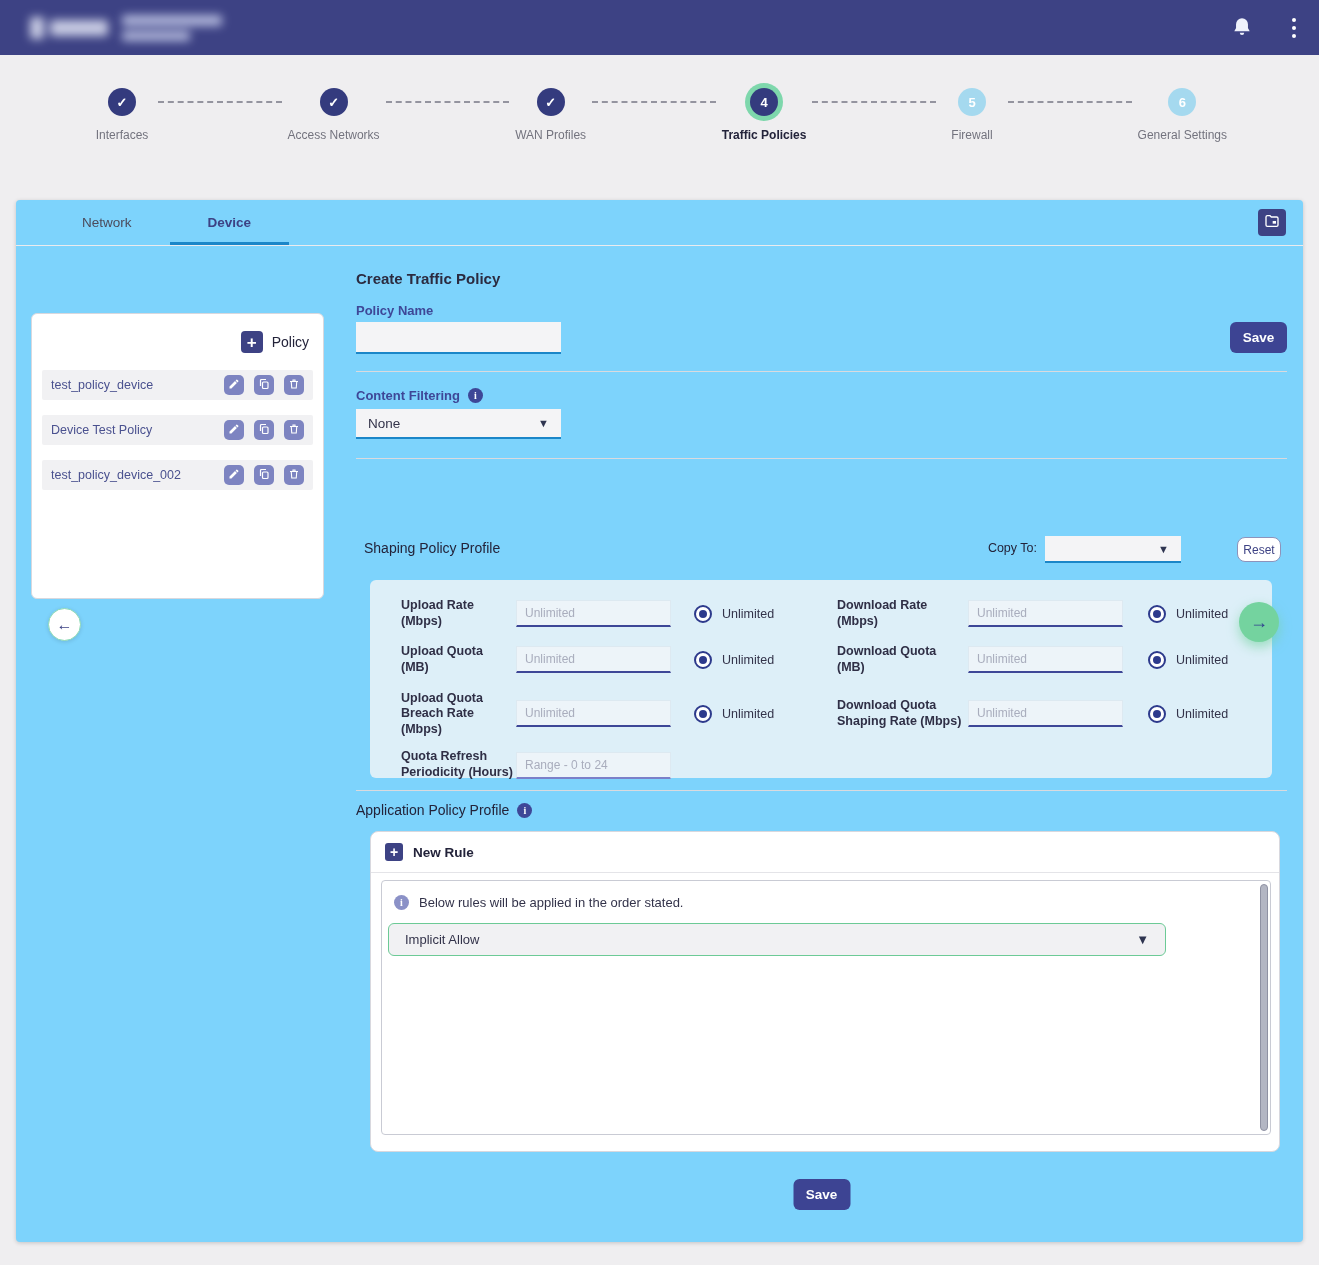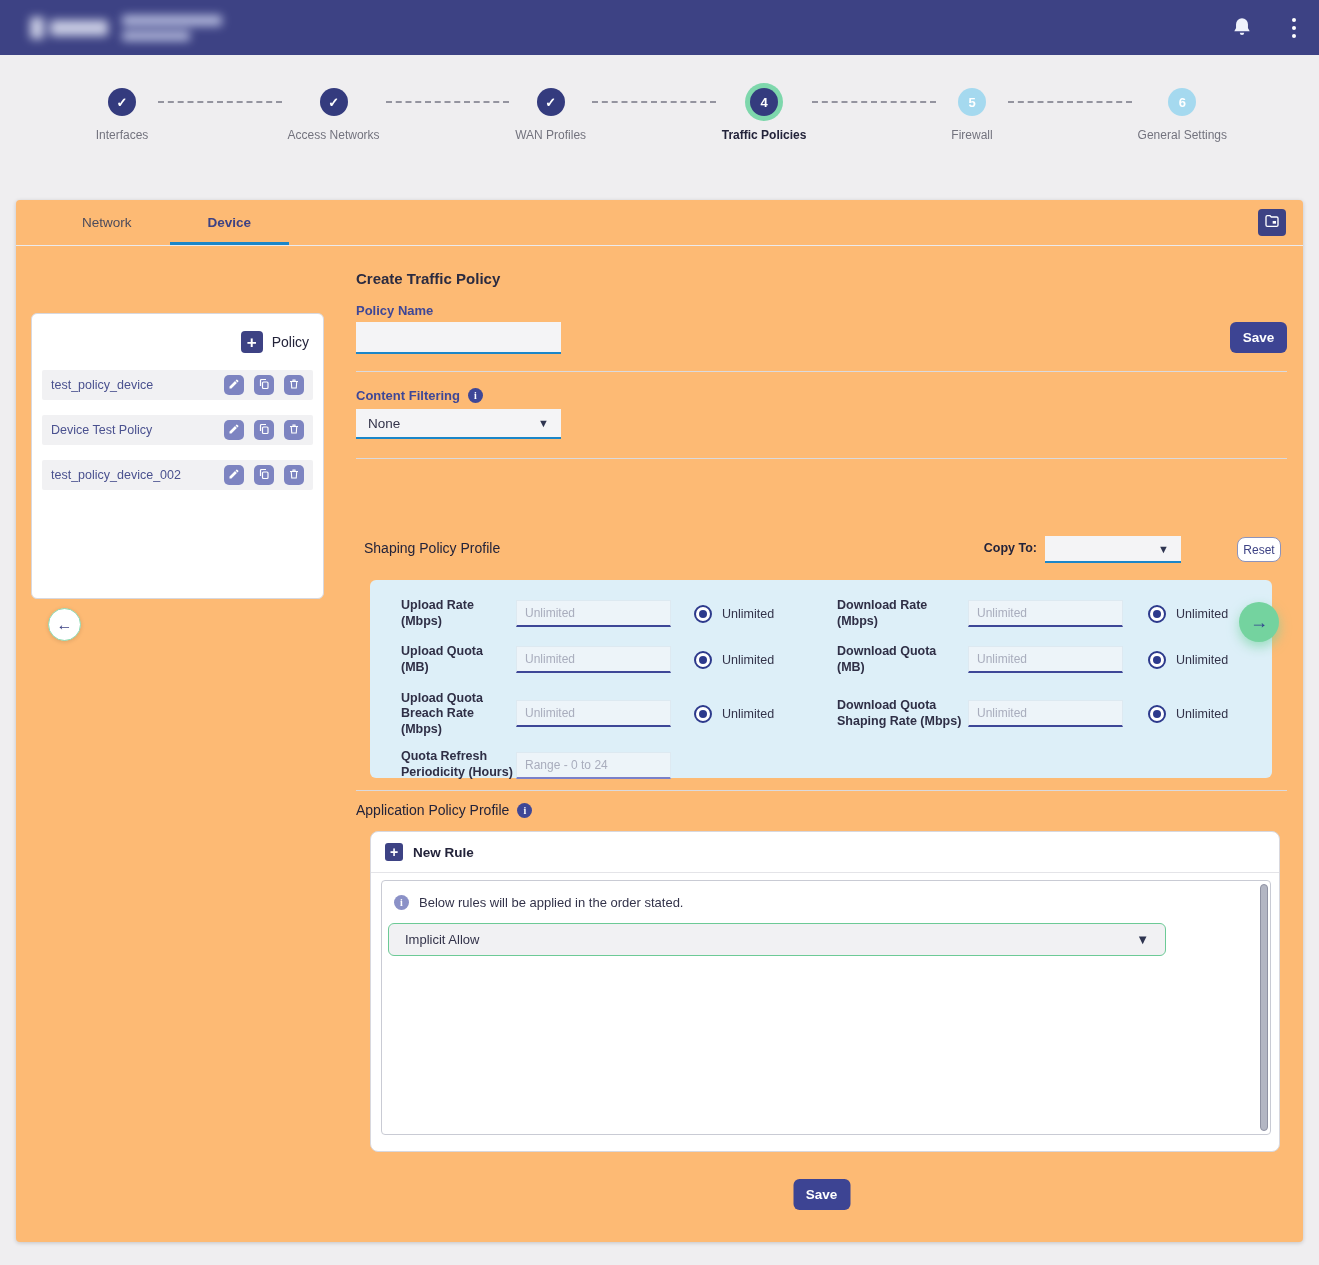--- a/index.html
+++ b/index.html
@@ -41,21 +41,21 @@
     font-size:13px; font-weight:700;}
   .step-circle.todo{background:var(--lightblue);}
   .step-ring{width:38px; height:38px; margin:-5px 0; border-radius:50%; background:var(--mint);
     display:flex; align-items:center; justify-content:center;}
   .step-ring .step-circle{width:28px; height:28px;}
   .step-label{margin-top:12px; font-size:12px; color:var(--muted); white-space:nowrap;}
   .step-label.active{color:var(--ink); font-weight:700;}
   .connector{flex:1; border-top:2px dashed #94949f; margin:13px 6px 0 6px;}
   
   .card{position:absolute; left:16px; top:200px; width:1287px; height:1042px;
-    background:#fdba74; border-radius:4px; box-shadow:0 1px 4px rgba(0,0,0,.18);}
+    background:#7dd3fc; border-radius:4px; box-shadow:0 1px 4px rgba(0,0,0,.18);}
   .main-tabs{position:absolute; top:0; left:0; right:0; height:46px;
     border-bottom:1px solid #ebebee; display:flex; padding-left:28px;}
   .main-tab{padding:15px 38px 12px; font-size:13.5px; color:#4b4b5c; cursor:pointer;}
   .main-tab.active{color:var(--brand); font-weight:700; border-bottom:3px solid var(--teal);}
   .folder-btn{position:absolute; right:17px; top:9px; width:28px; height:27px;
     background:var(--brand); border:none; border-radius:4px; cursor:pointer;
     display:flex; align-items:center; justify-content:center;}
   
   .policy-panel{position:absolute; left:15px; top:113px; width:293px; height:286px;
     border:1px solid #d8d8de; border-radius:6px; background:#fff;}
@@ -101,21 +101,21 @@
   .if-tabbar{position:absolute; top:281px; left:0; right:0; height:30px;
     background:var(--brand-dark); border-radius:3px 3px 0 0; display:flex;}
   .if-tab{width:98px; height:30px; background:var(--tab-blue); border-right:2px solid var(--brand-dark);
     display:flex; align-items:center; justify-content:center;
     font-size:12px; color:var(--ink); cursor:pointer;}
   .if-tab.active{background:#fff; font-weight:700; font-size:12.5px;
     border-bottom:3px solid var(--teal);}
   
   .shaping-head{position:absolute; top:336px; left:0; right:0; height:28px;}
   .shaping-title{position:absolute; left:8px; top:4px; font-size:14px; color:var(--ink);}
-  .copyto-label{position:absolute; right:250px; top:5px; font-size:12.5px; font-weight:700; color:var(--ink);}
+  .copyto-label{position:absolute; right:250px; top:5px; font-size:12.5px; font-weight:400; color:var(--ink);}
   .copyto-dd{position:absolute; right:106px; top:0; width:136px; height:27px;}
   .reset-btn{position:absolute; right:6px; top:1px; width:44px; height:25px; background:#fff;
     border:1px solid #8d93bb; border-radius:8px; font-size:12px; color:var(--brand);
     cursor:pointer; font-family:inherit;}
   .shaping-panel{position:absolute; top:380px; left:14px; width:902px; height:198px;
     background:var(--panel-blue); border-radius:6px; padding:18px 0 0 20px;}
   .srow{display:flex; align-items:center; margin-bottom:15px;margin-left:11px;}
   .srow.tall{margin-bottom:12px;}
   .f-label{width:112px; font-size:12.5px; font-weight:700; color:#2f2f46; line-height:1.25;}
   .f-label.wide{width:128px;}

